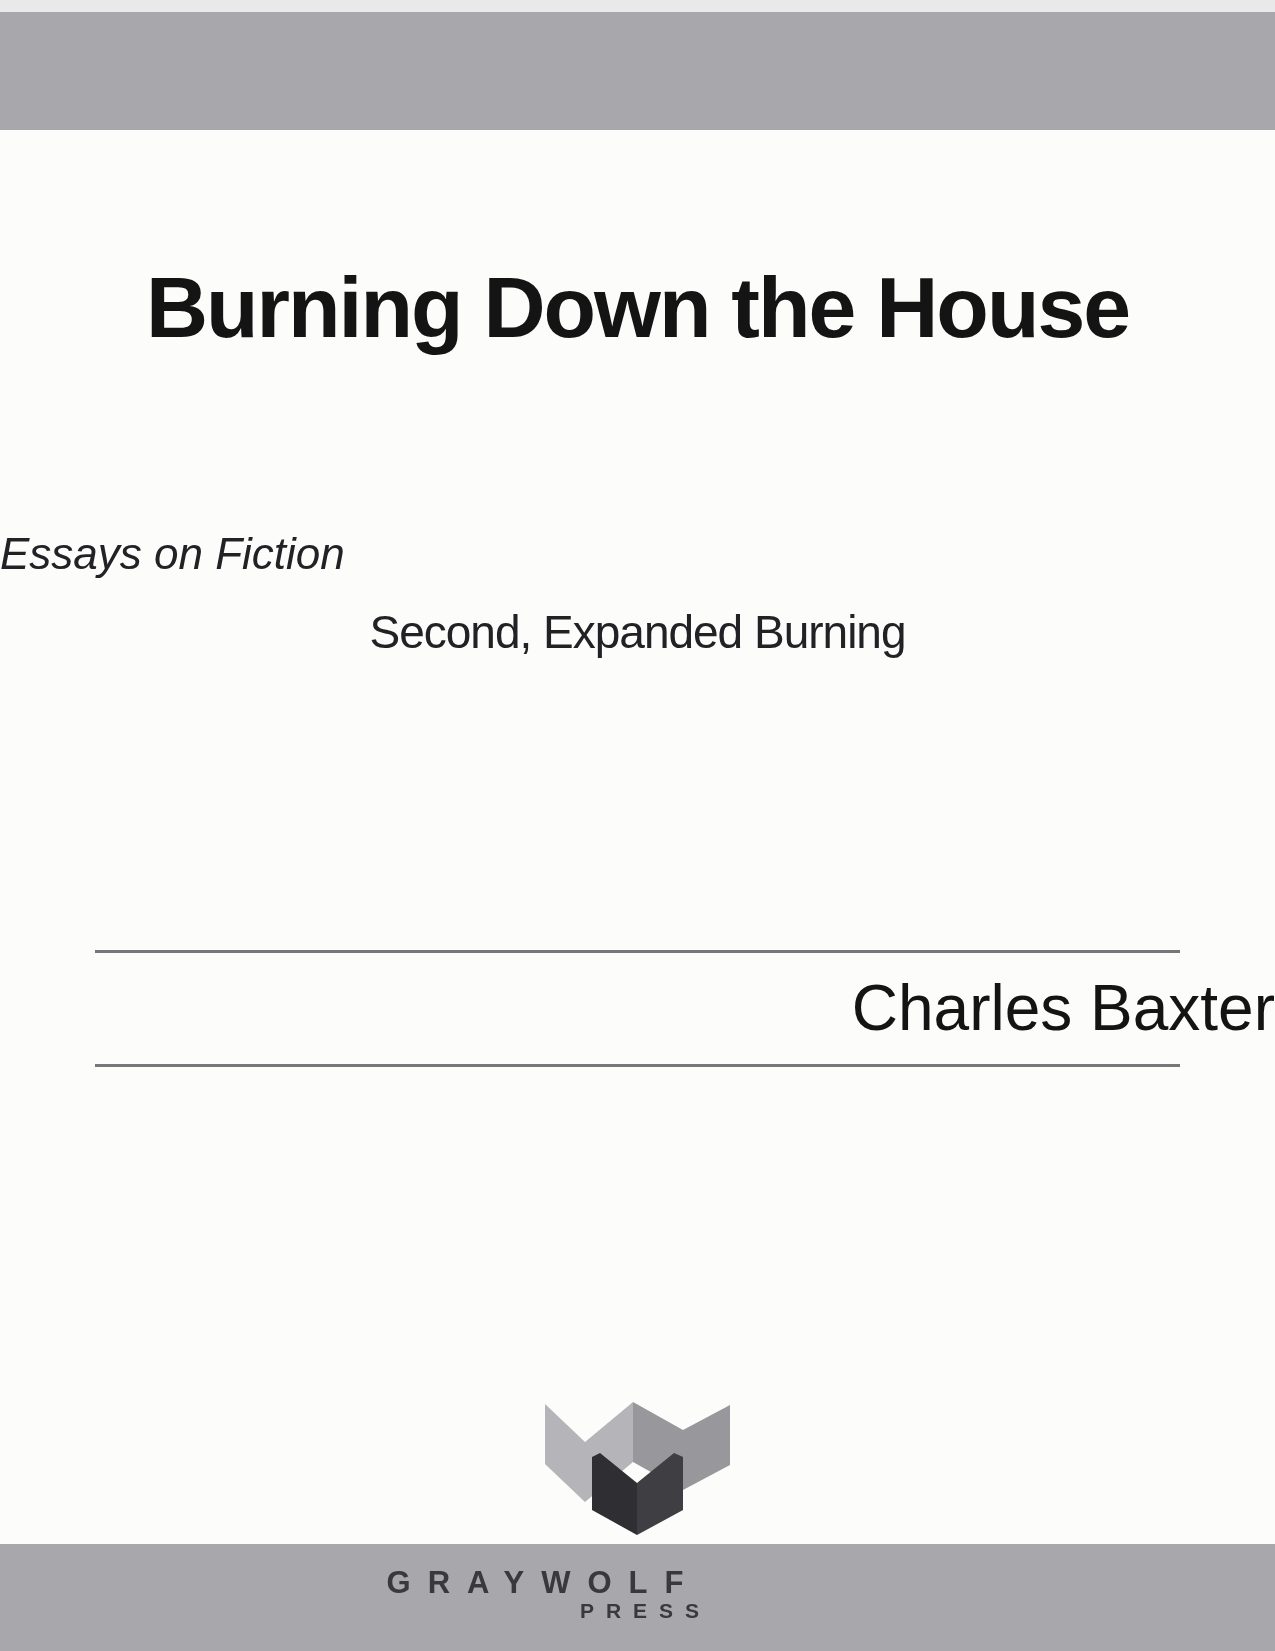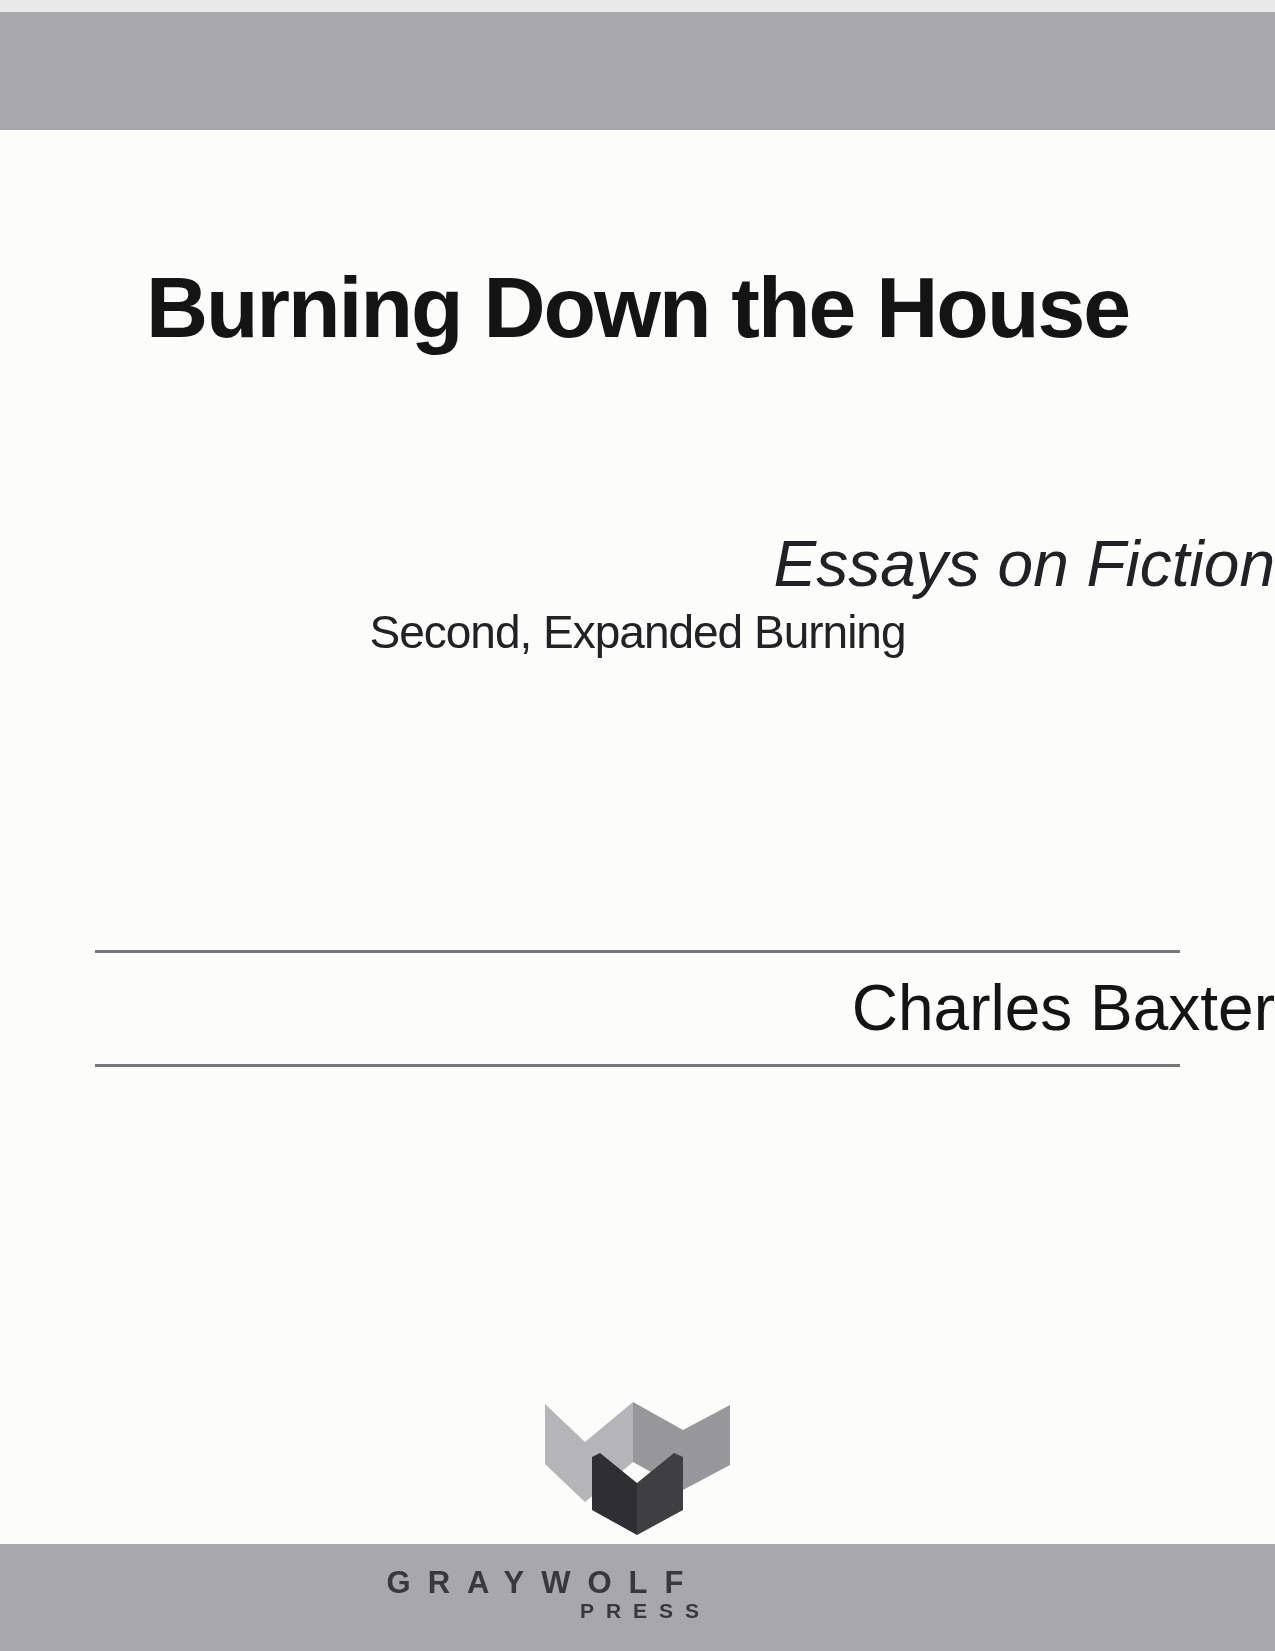--- a/index.html
+++ b/index.html
@@ -19,22 +19,22 @@
   .band.bottom{top:1532px;height:119px;}
   .book-title{
     position:absolute;top:252px;left:0;width:1275px;
     text-align:center;
     font-size:86px;font-weight:bold;letter-spacing:-2px;line-height:1;
     color:var(--ink,#141414);
     white-space:nowrap;
   }
   .book-subtitle{
     position:absolute;top:520px;left:0;width:1275px;
-    text-align:right;
-    font-size:64px;font-style:italic;line-height:1;
+    text-align:left;
+    font-size:44px;font-style:italic;line-height:1;
     color:var(--ink-soft,#222226);
     white-space:nowrap;
   }
   .edition{
     position:absolute;top:597px;left:0;width:1275px;
     text-align:center;
     font-size:46px;letter-spacing:-1px;line-height:1;
     color:var(--ink-soft,#222226);
     white-space:nowrap;
   }

